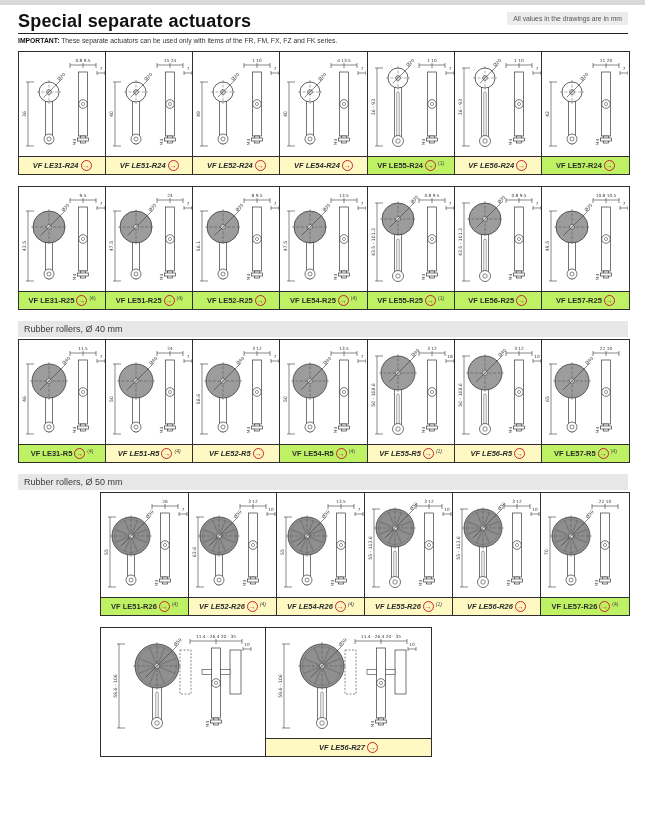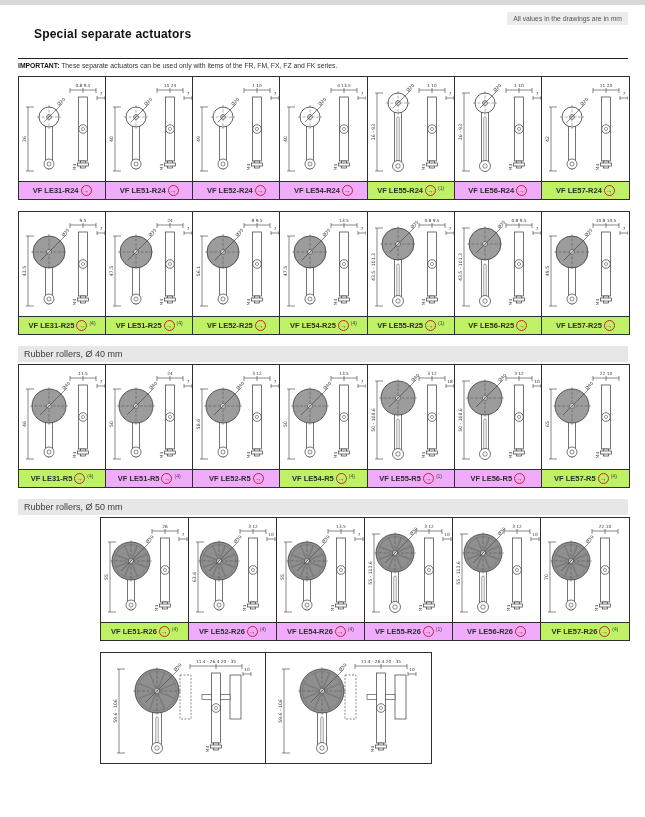--- a/index.html
+++ b/index.html
@@ -1,36 +1,36 @@
 <!DOCTYPE html>
 <html><head>
 <meta charset="utf-8">
 <style>
   html,body{margin:0;padding:0;background:#fff;}
   .page{position:relative;width:645px;height:817px;background:#fff;overflow:hidden;
         font-family:"Liberation Sans","DejaVu Sans",sans-serif;color:#222;}
   .topstrip{height:5px;background:#d9d9d9;}
   .content{padding:4px 17px 0 18px;}
   .titlebar{display:flex;justify-content:space-between;align-items:flex-start;margin-top:2px;}
-  .title{font-size:12px;font-weight:bold;color:#111;letter-spacing:0.2px;margin:16px;}
+  .title{font-size:18px;font-weight:bold;color:#111;letter-spacing:0.2px;margin:0;}
   .unitsnote{font-size:6.8px;color:#555;background:#ececec;padding:3px 6px;margin-top:1px;}
   .rule{border-bottom:1.4px solid #222;margin-top:1px;}
   .important{font-size:6.8px;color:#333;margin:3px 0 7px 0;}
   .important b{color:#111;}
   .secbar{background:#e7e7e7;color:#3a3a3a;font-size:9px;padding:3px 6px;height:10px;line-height:10px;
           margin-bottom:2px;}
   .tbl{display:grid;border:1px solid #2e2e2e;background:#fff;}
   .col{border-right:1px solid #2e2e2e;display:flex;flex-direction:column;min-width:0;}
   .col:last-child{border-right:none;}
   .draw{height:104px;background:#fff;overflow:hidden;}
   .draw.tall5{height:110px;}
   .lbl{border-top:1px solid #2e2e2e;height:17px;display:flex;align-items:center;justify-content:center;
        gap:2px;font-size:7.5px;font-weight:bold;color:#2b2b2b;background:#bef264;cursor:pointer;
        white-space:nowrap;overflow:hidden;}
-  .lbl.green{background:#f0abfc;}
+  .lbl.green{background:#fef9c3;font-style:italic;}
   .arrow{display:inline-flex;align-items:center;justify-content:center;width:9px;height:9px;
          border:1px solid #c9252c;border-radius:50%;color:#c9252c;font-size:7px;line-height:9px;
          font-weight:normal;flex:0 0 auto;}
   .fn{font-size:5px;color:#444;font-weight:normal;transform:translateY(-3px);}
   .gap{height:11px;}
   svg text{font-family:"DejaVu Sans",sans-serif;fill:#3a3a3a;}
 </style>
 </head>
 <body>
 
@@ -1163,18 +1163,22 @@
                   <line x1="101" y1="44" x2="129" y2="44" stroke="#e0e0e0" stroke-width="3"></line>
                   <rect x="101" y="41.5" width="28" height="5" fill="#fff" stroke="#3a3a3a" stroke-width="0.6"></rect>
                   <rect x="111" y="39.5" width="8" height="9" fill="#dcdcdc" stroke="#3a3a3a" stroke-width="0.7"></rect>
                   <rect x="110.5" y="20" width="9" height="70" fill="#fff" stroke="#3a3a3a" stroke-width="0.7"></rect>
                   <circle cx="115" cy="55" r="4.3" fill="#fff" stroke="#3a3a3a" stroke-width="0.7"></circle>
                   <circle cx="115" cy="55" r="1.6" fill="none" stroke="#3a3a3a" stroke-width="0.5"></circle>
                   <rect x="112.5" y="90" width="5" height="7" fill="#fff" stroke="#3a3a3a" stroke-width="0.7"></rect>
                   <rect x="109.5" y="92" width="11" height="3" fill="#fff" stroke="#3a3a3a" stroke-width="0.7"></rect>
                   <text x="108" y="96" font-size="4.3" text-anchor="middle" transform="rotate(-90 108 96)">M4</text>
                 </svg></div>
+              <div class="lbl green">
+                <span>VF LE56-R27</span>
+                <span class="arrow">→</span>
+              </div>
             </div>
           </div>
         </div>
       </div>
   </div>
 </div>
 
 </body></html>

